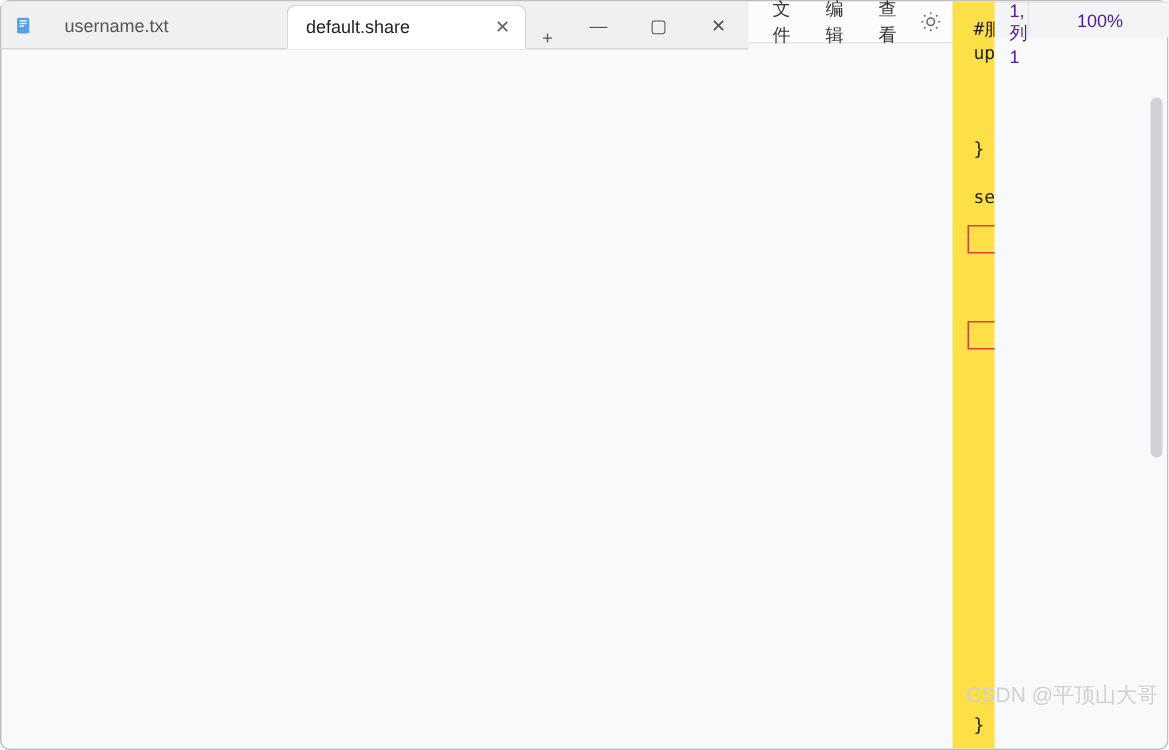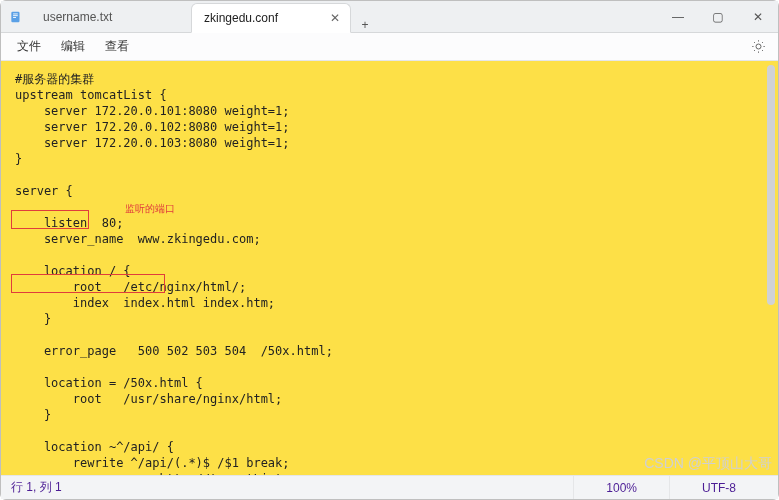--- a/index.html
+++ b/index.html
@@ -1,17 +1,17 @@
 <!DOCTYPE html>
 <html><head>
 <meta charset="utf-8">
 <style>
   * { box-sizing: border-box; margin: 0; padding: 0; }
   html, body { width: 779px; height: 500px; font-family: "Microsoft YaHei", "Segoe UI", sans-serif; font-size: 12px; color: #333; background: #fff; overflow: hidden; }
-  .frame { width: 779px; height: 500px; border: 1px solid #bfbfbf; border-radius: 6px; display: flex; flex-direction: column; background: #f8f9fa; position: relative; }
+  .frame { width: 779px; height: 500px; border: 1px solid #bfbfbf; border-radius: 6px; display: flex; flex-direction: row; background: #f8f9fa; position: relative; }
   .titlebar { height: 32px; display: flex; align-items: stretch; background: #eef0f2; border-bottom: 1px solid #d6d8da; }
   .app-icon { width: 30px; display: flex; align-items: center; justify-content: center; }
   .app-icon svg { width: 14px; height: 14px; }
   .tabs { display: flex; flex: 1; align-items: flex-end; }
   .tab { height: 30px; min-width: 160px; padding: 0 28px 0 12px; display: flex; align-items: center; border-top-left-radius: 6px; border-top-right-radius: 6px; position: relative; color: #555; cursor: pointer; }
   .tab.active { background: #fff; border: 1px solid #d6d8da; border-bottom: 1px solid #fff; margin-bottom: -1px; color: #222; }
   .tab .close { position: absolute; right: 8px; top: 50%; transform: translateY(-50%); width: 14px; height: 14px; display: flex; align-items: center; justify-content: center; color: #666; border-radius: 3px; }
   .newtab { width: 28px; display: flex; align-items: center; justify-content: center; color: #555; cursor: pointer; }
   .winbtns { display: flex; }
   .winbtn { width: 40px; display: flex; align-items: center; justify-content: center; color: #555; cursor: pointer; }
@@ -41,21 +41,21 @@
           <rect x="7" y="6" width="8" height="1.5" fill="#fff"></rect>
           <rect x="7" y="9" width="8" height="1.5" fill="#fff"></rect>
           <rect x="7" y="12" width="5" height="1.5" fill="#fff"></rect>
         </svg>
     </div>
     <div class="tabs">
       <div class="tab">
           <span>username.txt</span>
         </div>
       <div class="tab active">
-        <span>zkingedu.conf</span>
+        <span>default.share</span>
         <span class="close">✕</span>
       </div>
       <div class="newtab">+</div>
     </div>
     <div class="winbtns">
       <div class="winbtn">—</div>
       <div class="winbtn">▢</div>
       <div class="winbtn">✕</div>
     </div>
   </div>

